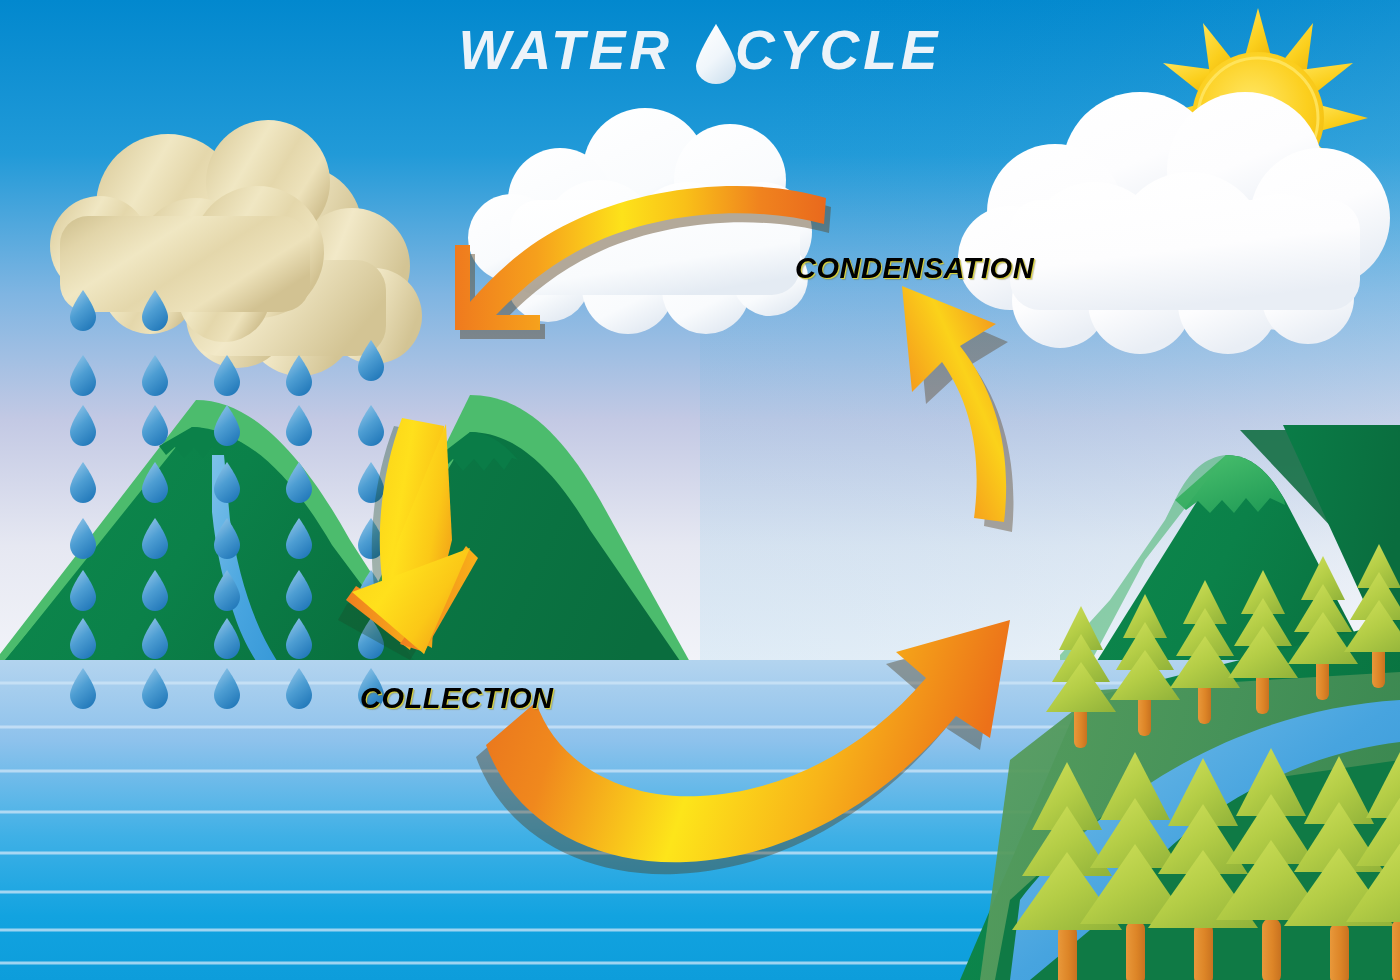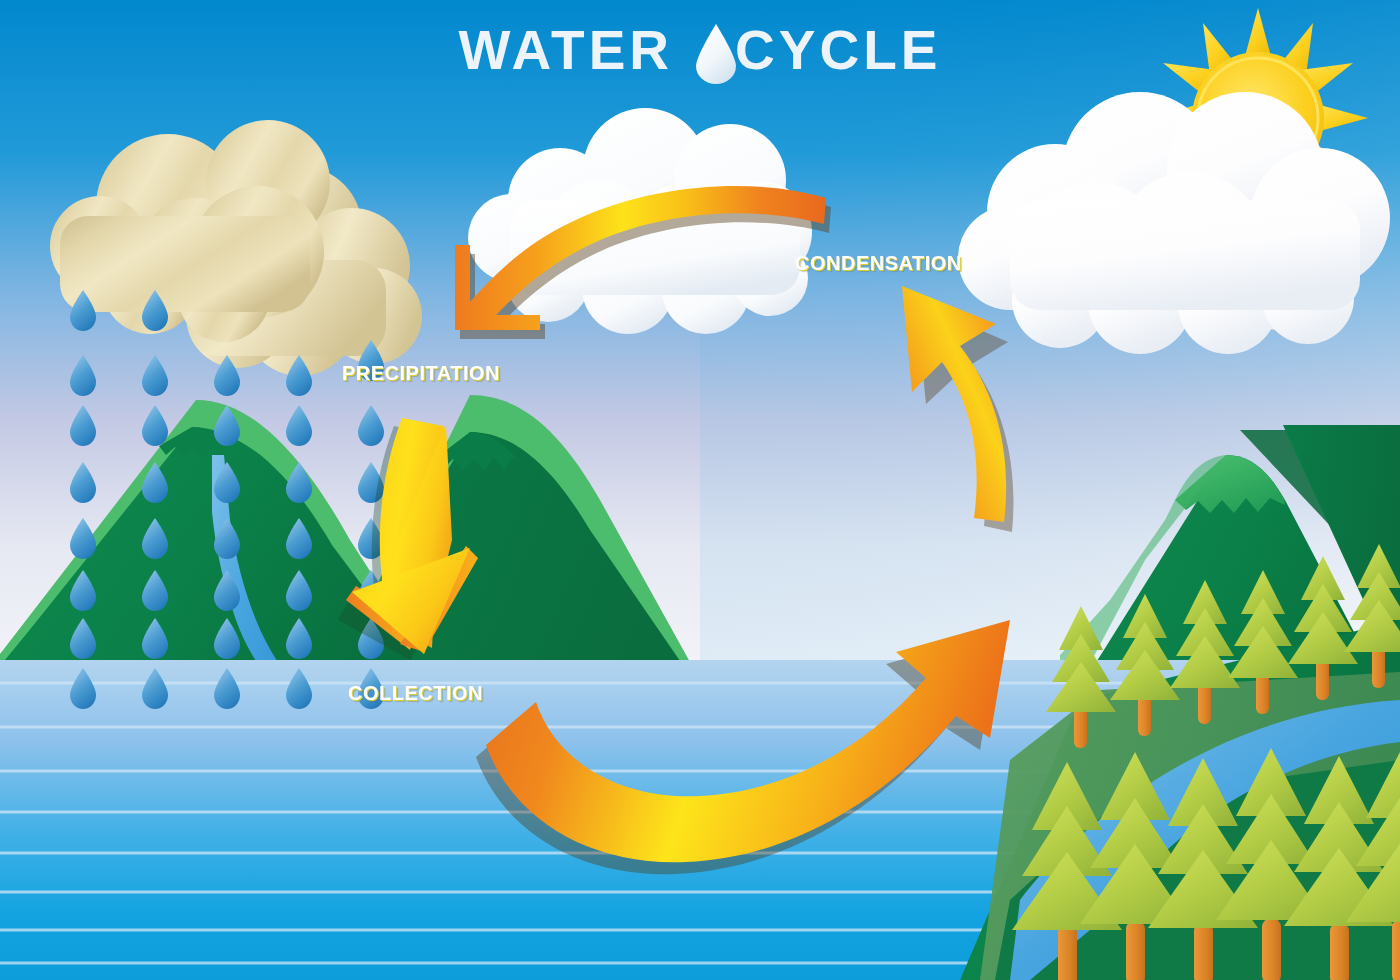--- a/index.html
+++ b/index.html
@@ -1,35 +1,36 @@
 <!DOCTYPE html>
 <html><head>
 <meta charset="utf-8">
 <style>
   * { margin:0; padding:0; box-sizing:border-box; }
   html,body { width:1400px; height:980px; overflow:hidden; background:#0288ce; }
   #stage {
     position:relative; width:1400px; height:980px; overflow:hidden;
     font-family:"Liberation Sans", sans-serif;
+    font-style:italic;
   }
   .layer { position:absolute; left:0; top:0; width:1400px; height:980px; }
   .lbl {
     position:absolute;
     font-family:"Liberation Sans", sans-serif;
     font-weight:bold;
-    font-size:20px;
+    font-size:29px;
     letter-spacing:0.5px;
-    color:#ffffff;
+    color:#000000;
     white-space:nowrap;
     text-shadow: 1px 1px 0 #d9d23a, 2px 2px 1px rgba(120,110,40,.35);
   }
   #lbl-precip { left:342px; top:362px; }
   #lbl-condens { left:795px; top:252px; }
   #lbl-evap { left:900px; top:562px; }
-  #lbl-collect { left:348px; top:682px; }
+  #lbl-collect { left:360px; top:682px; }
   #title {
     position:absolute; left:0; top:18px; width:1400px; text-align:center;
     font-family:"Liberation Sans", sans-serif;
     font-weight:bold; font-size:55px; letter-spacing:4px;
     color:#ecf3f9;
   }
   #title .drop-gap { display:inline-block; width:62px; }
   #title-drop { position:absolute; left:694px; top:22px; width:44px; height:62px; }
 </style>
 </head>
@@ -473,17 +474,16 @@
     <defs>
       <linearGradient id="dropTitle" x1="0.2" y1="0" x2="0.8" y2="1">
         <stop offset="0%" stop-color="#ffffff"></stop>
         <stop offset="55%" stop-color="#f0f6fb"></stop>
         <stop offset="100%" stop-color="#cfe1ef"></stop>
       </linearGradient>
     </defs>
     <path d="M22,2 C22,2 42,34 42,44 A20,18 0 0 1 2,44 C2,34 22,2 22,2 Z" fill="url(#dropTitle)"></path>
   </svg>
 
-  <div class="lbl" id="lbl-precip">PRECIPITATION</div>
   <div class="lbl" id="lbl-condens">CONDENSATION</div>
   <div class="lbl" id="lbl-collect">COLLECTION</div>
 
 </div>
 
 </body></html>

